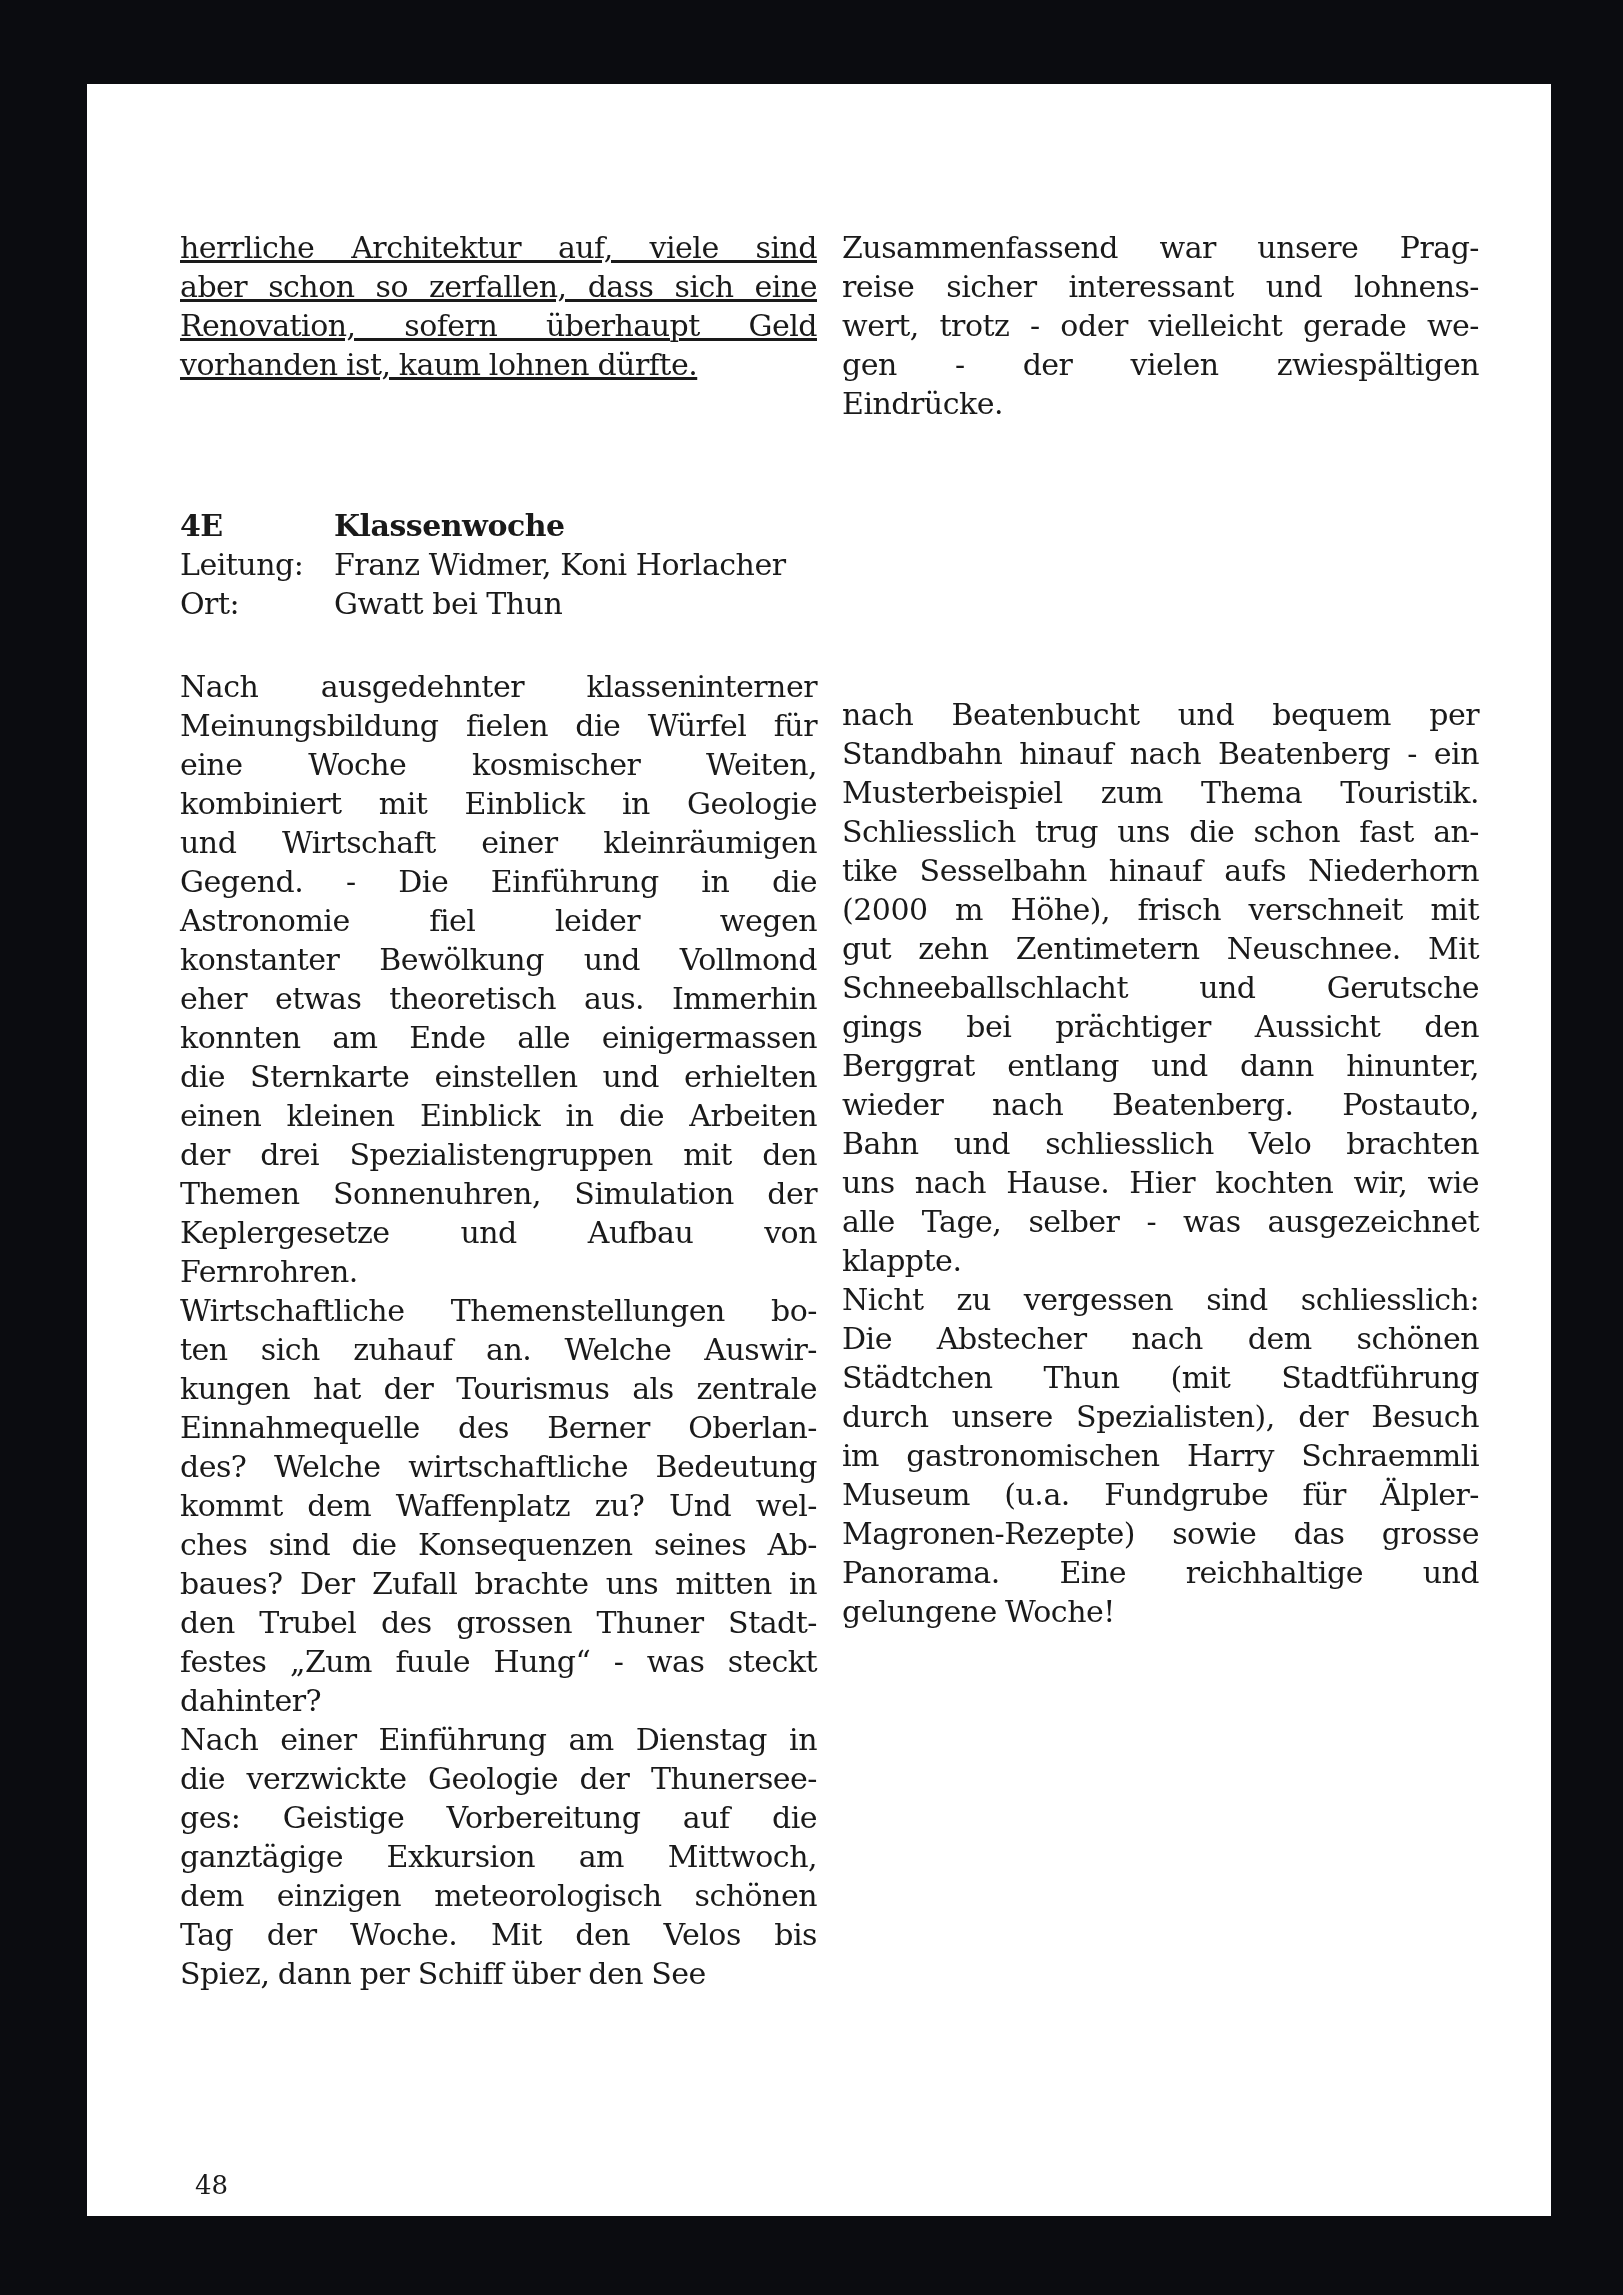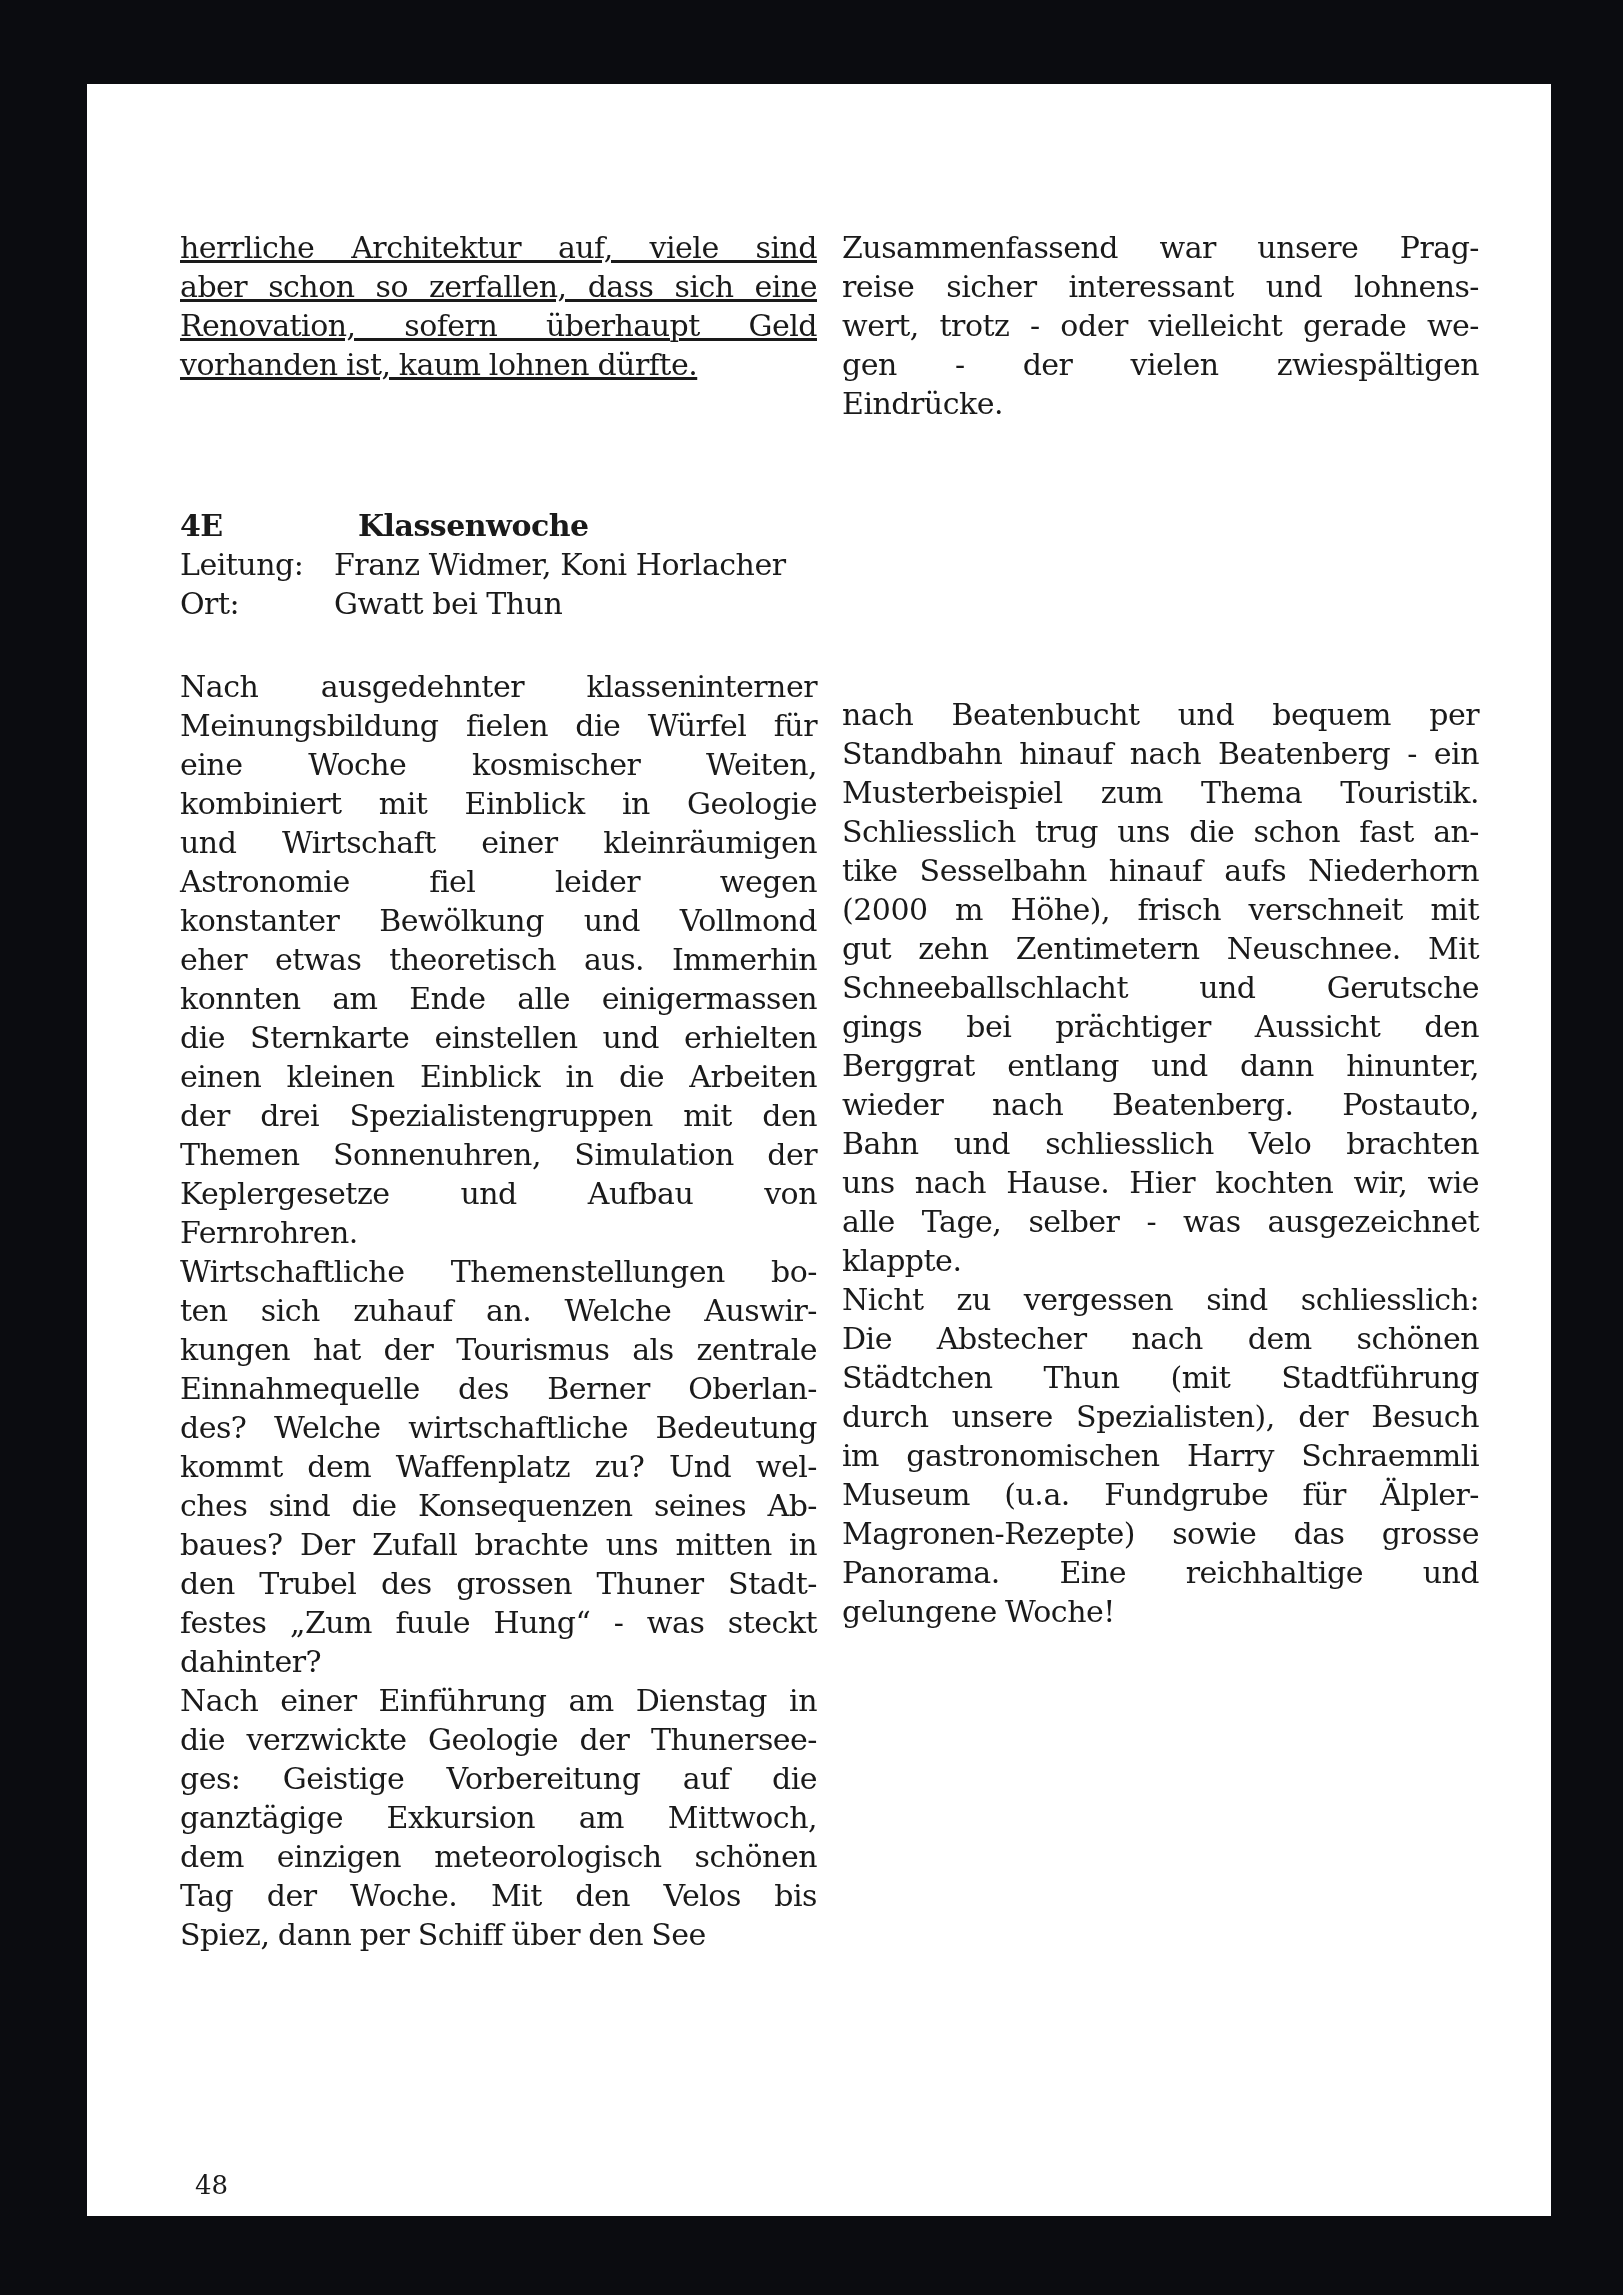--- a/index.html
+++ b/index.html
@@ -59,21 +59,20 @@
     .header-row {
       display: flex;
       white-space: nowrap;
     }
     .header-row .key {
       width: 154px;
       flex: none;
     }
     .header-row.title {
       font-weight: bold;
-      gap: 24px;
     }
     .page-number {
       position: absolute;
       left: 108px;
       top: 2082px;
       font-family: "DejaVu Serif", "Liberation Serif", serif;
       font-size: 26px;
       line-height: 39px;
       color: #1a1a1a;
     }
@@ -111,20 +110,21 @@
       <span>Gwatt bei Thun</span>
     </div>
   </div>
 
   <div class="col body-left">
       <span class="line">Nach ausgedehnter klasseninterner</span>
       <span class="line">Meinungsbildung fielen die Würfel für</span>
       <span class="line">eine Woche kosmischer Weiten,</span>
       <span class="line">kombiniert mit Einblick in Geologie</span>
       <span class="line">und Wirtschaft einer kleinräumigen</span>
+      <span class="line">Gegend. - Die Einführung in die</span>
       <span class="line">Astronomie fiel leider wegen</span>
       <span class="line">konstanter Bewölkung und Vollmond</span>
       <span class="line">eher etwas theoretisch aus. Immerhin</span>
       <span class="line">konnten am Ende alle einigermassen</span>
       <span class="line">die Sternkarte einstellen und erhielten</span>
       <span class="line">einen kleinen Einblick in die Arbeiten</span>
       <span class="line">der drei Spezialistengruppen mit den</span>
       <span class="line">Themen Sonnenuhren, Simulation der</span>
       <span class="line">Keplergesetze und Aufbau von</span>
       <span class="line last">Fernrohren.</span>

